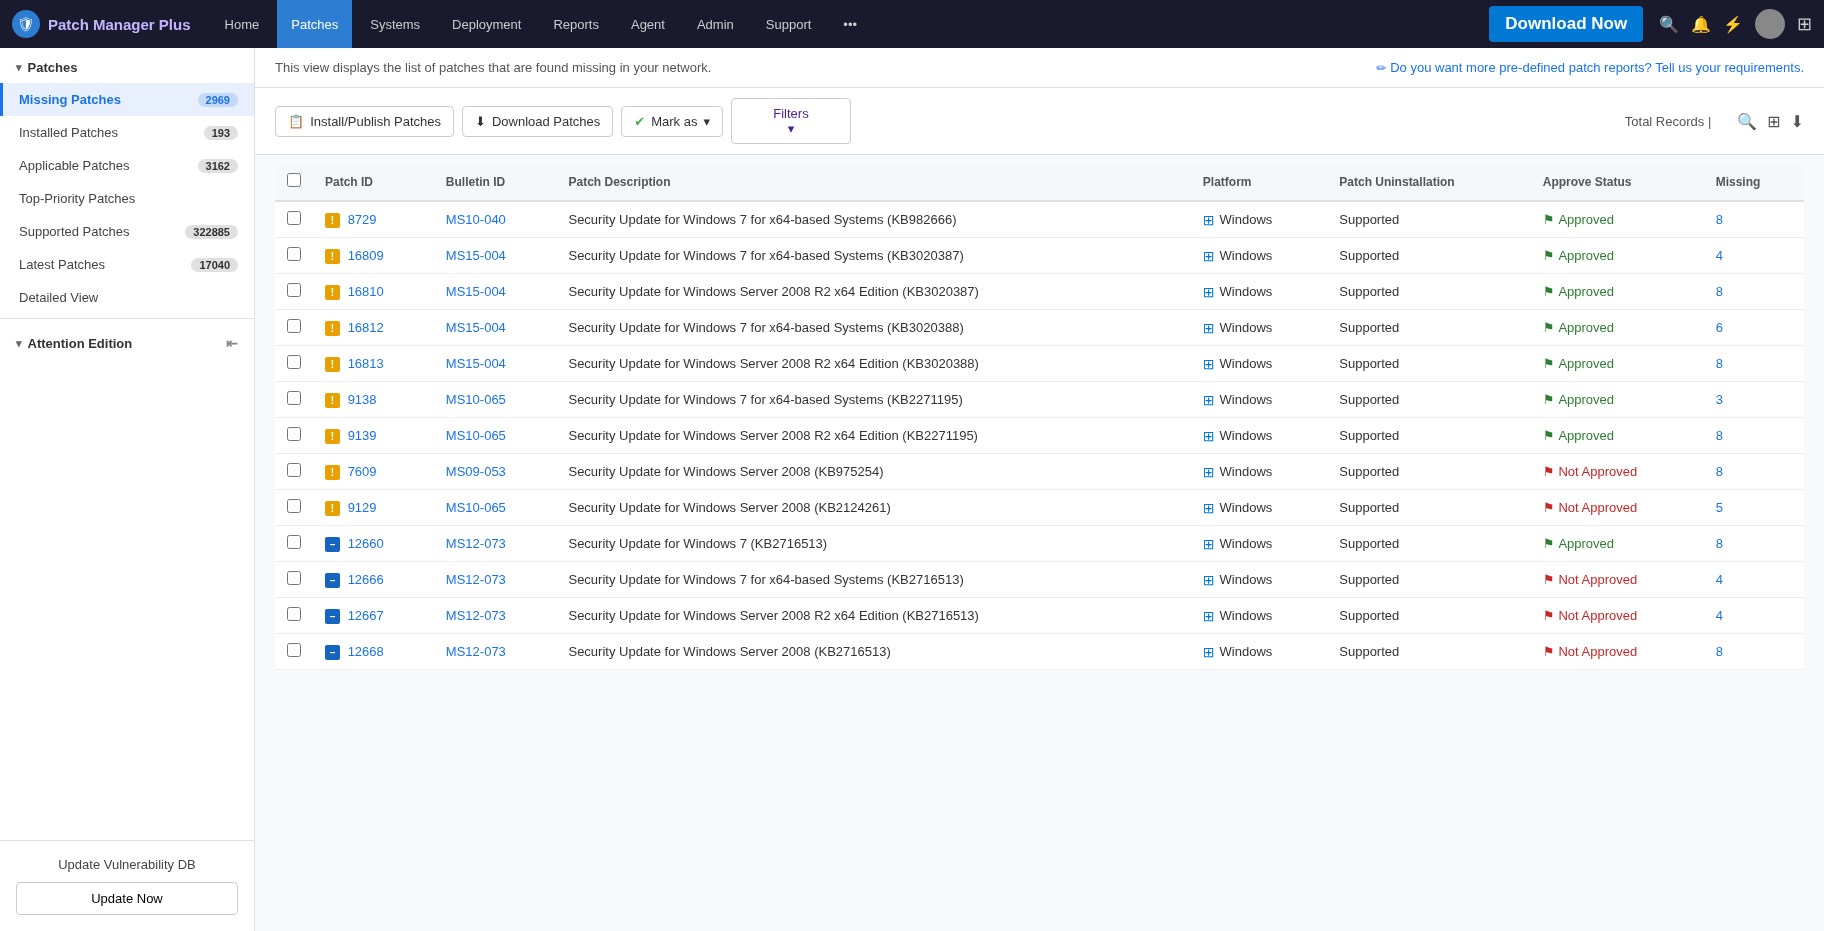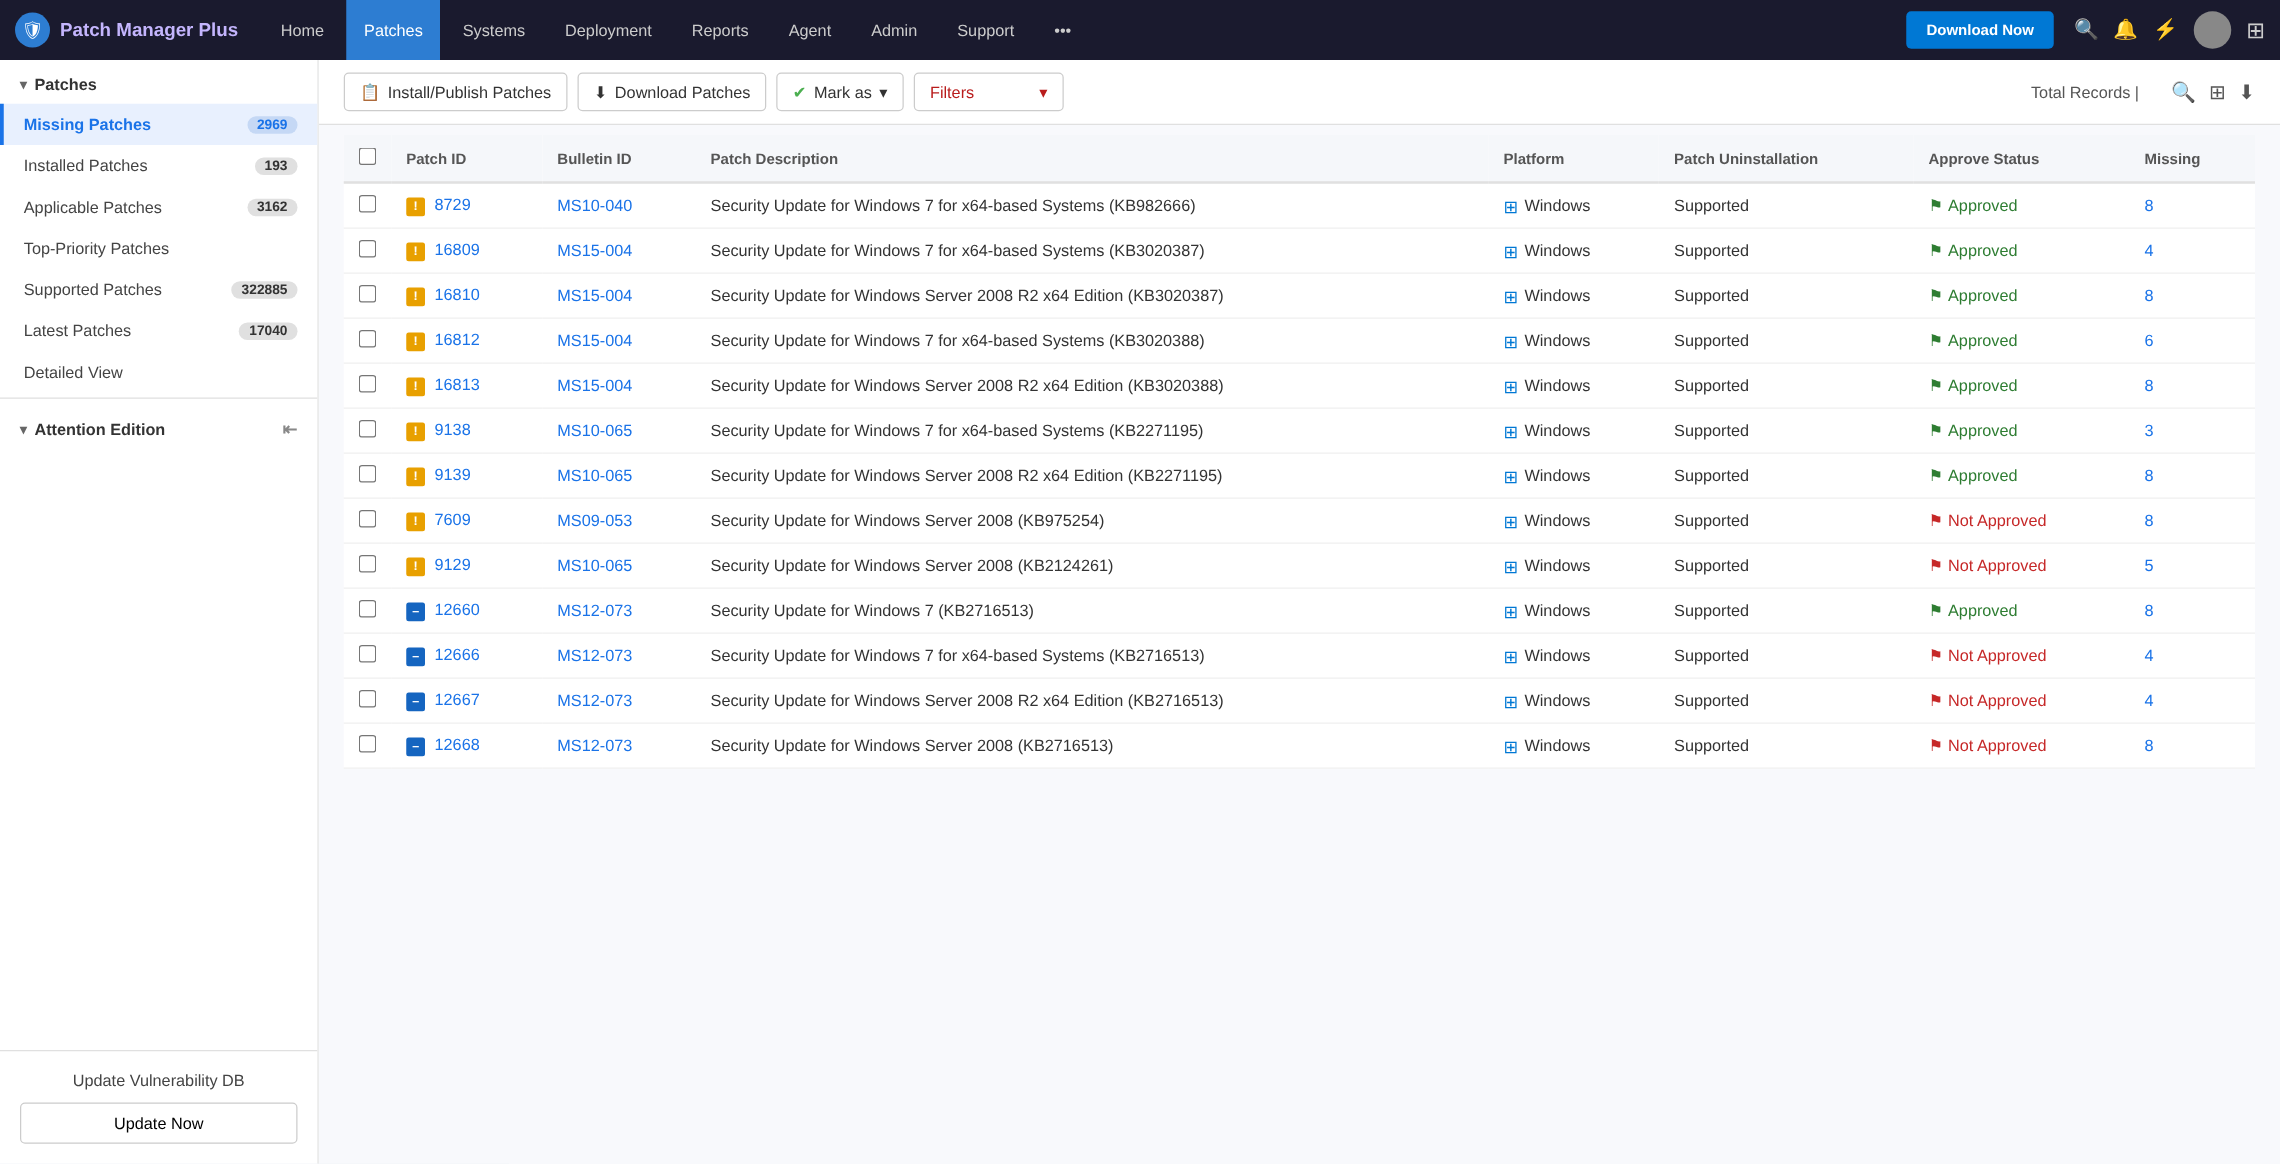--- a/index.html
+++ b/index.html
@@ -14,21 +14,21 @@
     .topnav .logo-icon { width: 28px; height: 28px; background: #2d7dd2; border-radius: 50%; display: flex; align-items: center; justify-content: center; font-size: 14px; }
     .topnav .logo-text { font-size: 15px; font-weight: bold; color: #c4b5fd; }
     .topnav .nav-item {
       padding: 0 14px; height: 48px; display: flex; align-items: center;
       cursor: pointer; font-size: 13px; color: #ccc; transition: background 0.2s;
     }
     .topnav .nav-item.active { background: #2d7dd2; color: #fff; }
     .topnav .spacer { flex: 1; }
     .topnav .download-btn {
       background: #0078d4; color: #fff; border: none; padding: 8px 16px;
-      border-radius: 4px; cursor: pointer; font-size: 12px; font-weight: bold;
+      border-radius: 4px; cursor: pointer; font-size: 17px; font-weight: bold;
     }
     .topnav .nav-icons { display: flex; align-items: center; gap: 12px; margin-left: 12px; }
     .topnav .nav-icon { color: #ccc; cursor: pointer; font-size: 16px; }
     .topnav .avatar { width: 30px; height: 30px; border-radius: 50%; background: #888; cursor: pointer; }
     .topnav .grid-icon { font-size: 18px; cursor: pointer; color: #ccc; }
 
     
     .layout { display: flex; height: calc(100vh - 48px); }
 
     
@@ -84,22 +84,23 @@
     }
     .toolbar-btn .btn-icon { font-size: 13px; }
     .mark-as-btn {
       display: flex; align-items: center; gap: 6px; padding: 7px 12px;
       border: 1px solid #ccc; border-radius: 4px; background: #fff;
       cursor: pointer; font-size: 13px; color: #333;
     }
     .filter-dropdown {
       display: flex; align-items: center; padding: 7px 12px;
       border: 1px solid #ccc; border-radius: 4px; background: #fff;
-      cursor: pointer; font-size: 13px; color: #b91c1c; min-width: 120px;
+      cursor: pointer; font-size: 13px; color: #4c1d95; min-width: 120px;
       justify-content: space-between;
+      flex-direction: column;
     }
     .toolbar-spacer { flex: 1; }
     .total-records {
       font-size: 13px; color: #555; display: flex; align-items: center; gap: 26px; justify-content: flex-end;
     }
     .total-records-actions { display: flex; align-items: center; gap: 10px; }
     .icon-btn { cursor: pointer; color: #555; font-size: 16px; }
 
     
     .table-wrap { padding: 0 20px 20px; }
@@ -191,20 +192,27 @@
     </div>
 
     <div class="sidebar-bottom">
       <div class="sidebar-bottom-text">Update Vulnerability DB</div>
       <button class="update-now-btn">Update Now</button>
     </div>
   </div>
 
   <div class="main">
 
+    <div class="main-header">
+      <div class="main-header-left">This view displays the list of patches that are found missing in your network.</div>
+      <div class="main-header-right">
+        <span class="edit-icon">✏</span>
+        <span>Do you want more pre-defined patch reports? Tell us your requirements.</span>
+      </div>
+    </div>
 
     <div class="toolbar">
       <button class="toolbar-btn">
         <span class="btn-icon">📋</span>
         <span>Install/Publish Patches</span>
       </button>
       <button class="toolbar-btn">
         <span class="btn-icon">⬇</span>
         <span>Download Patches</span>
       </button>

